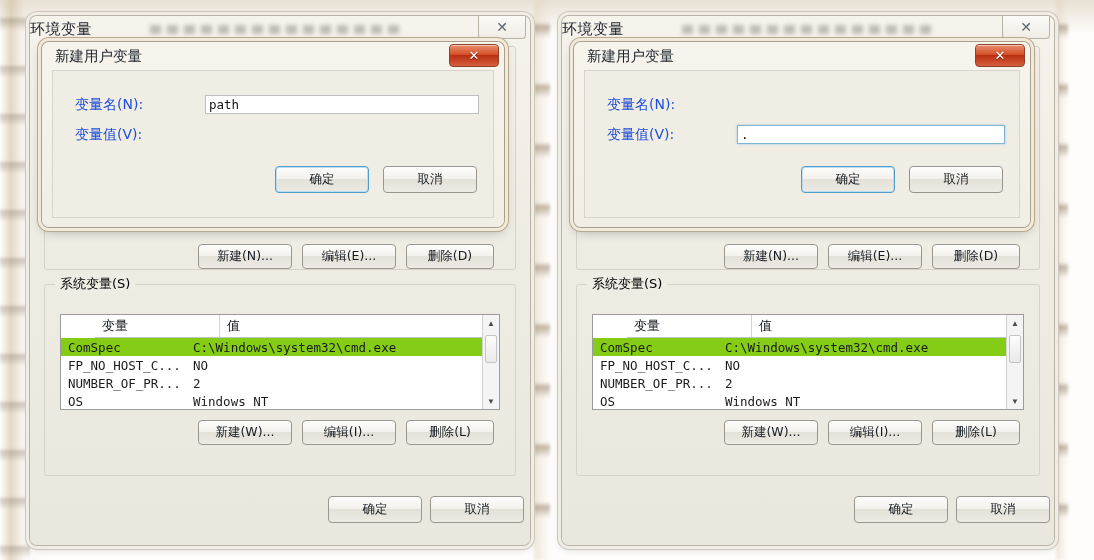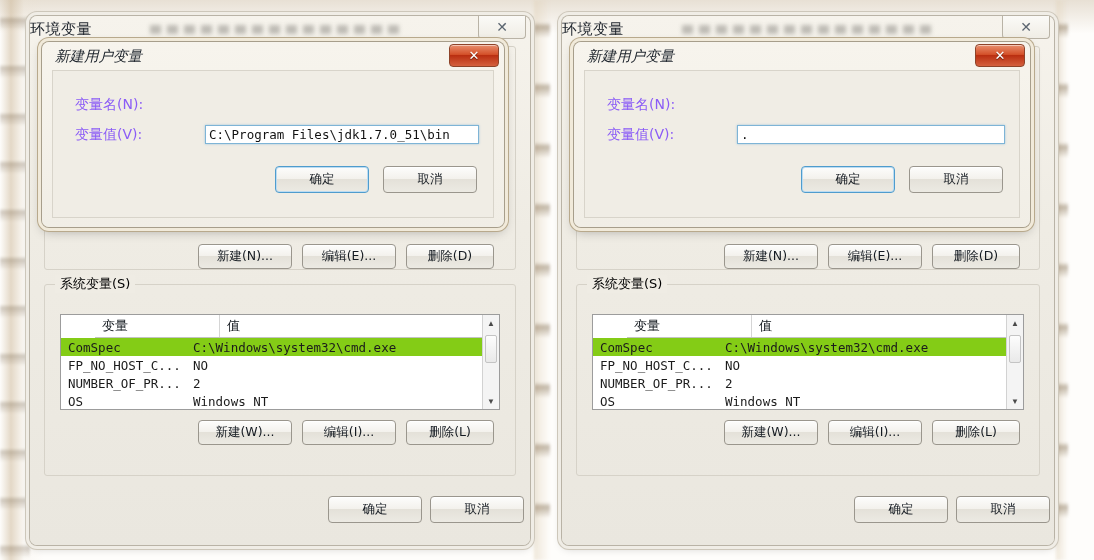--- a/index.html
+++ b/index.html
@@ -248,21 +248,20 @@
       0 4px 12px rgba(0,0,0,0.30);
   }
   .modal-title {
     position: absolute;
     left: 13px;
     top: 5px;
     font-size: 14.5px;
     color: #1c232b;
     font-family: "DejaVu Sans", sans-serif;
     white-space: nowrap;
-    font-style: italic;
   }
   .modal-close {
     position: absolute;
     right: 5px;
     top: 2px;
     width: 48px;
     height: 21px;
     border: 1px solid #8e4329;
     border-radius: 4px;
     background: linear-gradient(180deg, #e98f6e 0%, #d4512a 45%, #ba2f11 50%, #d4603e 100%);
@@ -280,21 +279,21 @@
     position: absolute;
     left: 10px; right: 10px;
     top: 28px; bottom: 9px;
     background: #f0ede5;
     border: 1px solid #d8d4ca;
   }
 
   .field-label {
     position: absolute;
     font-size: 14px;
-    color: #8b5cf6;
+    color: #1d4ed8;
     font-family: "DejaVu Sans", sans-serif;
     white-space: nowrap;
   }
   .field-input {
     position: absolute;
     height: 19px;
     background: #ffffff;
     border: 1px solid #bfbfbf;
     box-sizing: border-box;
     font-size: 12.5px;
@@ -376,23 +375,23 @@
       <div class="btn wide" style="left:290px; top:450px; height:25px;">确定</div>
       <div class="btn wide" style="left:392px; top:450px; height:25px;">取消</div>
     </div>
 
     <div class="modal" style="left:12px; top:26px; width:462px; height:185px;">
       <div class="modal-title">新建用户变量</div>
       <div class="modal-close">✕</div>
 
       <div class="modal-panel">
         <div class="field-label" style="left:22px; top:25px;">变量名(N):</div>
+        <div class="field-input" style="left:152px; top:24px; width:274px;">path</div>
 
         <div class="field-label" style="left:22px; top:55px;">变量值(V):</div>
-        <div class="field-input focused" style="left:152px; top:54px; width:274px;">C:\Program Files\jdk1.7.0_51\bin</div>
 
         <div class="btn wide default-focus" style="left:222px; top:95px; height:25px;">确定</div>
         <div class="btn wide" style="left:330px; top:95px; height:25px;">取消</div>
       </div>
     </div>
   </div>
 
   <div class="window" style="left:562px; top:16px; width:492px; height:529px;">
 
     <div class="titlebar">

